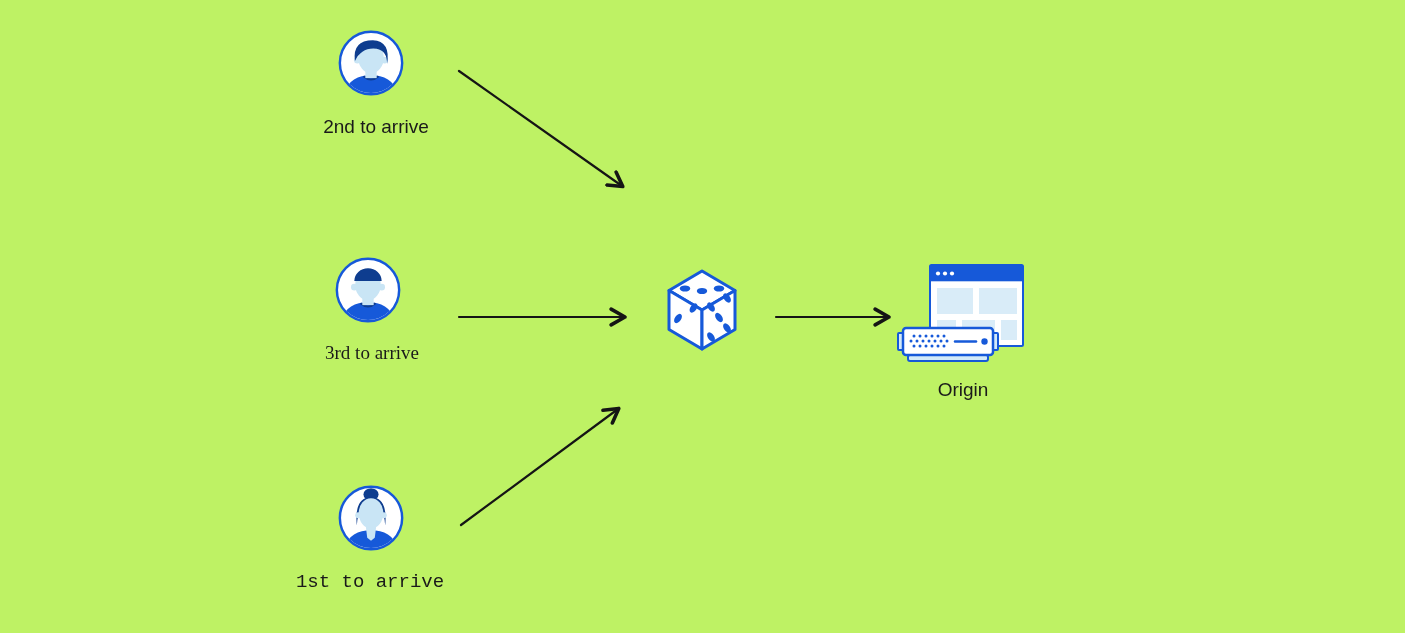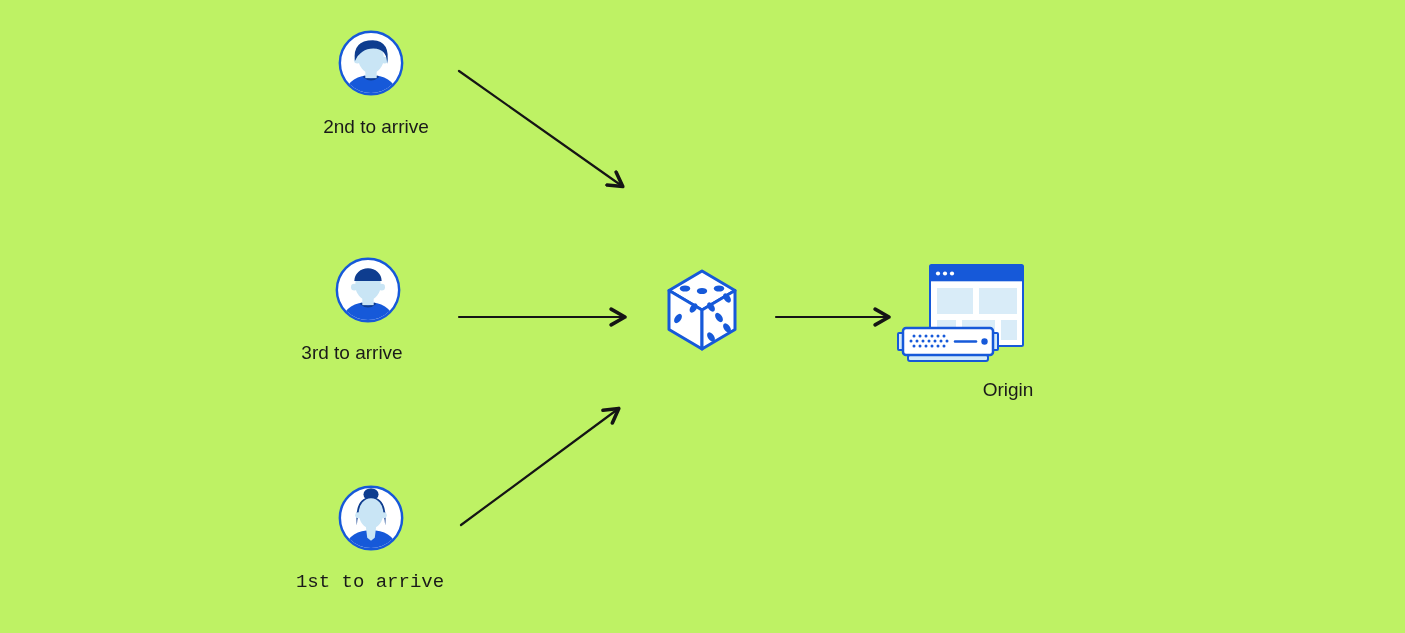--- a/index.html
+++ b/index.html
@@ -77,21 +77,21 @@
         <path class="f-accent" d="M7 72 C9 56 21 49 36 49 C51 49 63 56 65 72 Z"></path>
         <path class="no-fill" d="M28 50 Q36 57 44 50" stroke="var(--hair)" stroke-width="2"></path>
         <rect x="30" y="40" width="12" height="12" class="f-skin"></rect>
         <circle cx="21.5" cy="33" r="3.5" class="f-skin"></circle>
         <circle cx="50.5" cy="33" r="3.5" class="f-skin"></circle>
         <ellipse cx="36" cy="30.5" rx="13.5" ry="16.5" class="f-skin"></ellipse>
         <path class="f-hair" d="M21.5 26.5 A 14.5 13.5 0 0 1 50.5 26.5 Z"></path>
       </g>
     </svg>
   </div>
-  <div class="node-label" style="left:352px;top:342px;">3rd to arrive</div>
+  <div class="node-label" style="left:372px;top:342px;font-family:Liberation Serif, serif;">3rd to arrive</div>
 
   <div class="abs" style="left:337px;top:484px;">
     <svg width="68" height="68" viewBox="0 0 72 72">
       <defs>
           <clipPath id="clip-c">
             <circle cx="36" cy="36" r="31.8"></circle>
           </clipPath>
         </defs>
       <circle cx="36" cy="36" r="33" class="f-white s-accent" stroke-width="2.6"></circle>
       <g clip-path="url(#clip-c)">
@@ -167,15 +167,15 @@
           <circle cx="23" cy="83" r="1.5"></circle>
           <circle cx="29" cy="83" r="1.5"></circle>
           <circle cx="35" cy="83" r="1.5"></circle>
           <circle cx="41" cy="83" r="1.5"></circle>
           <circle cx="47" cy="83" r="1.5"></circle>
       </g>
       <line x1="58" y1="78.5" x2="79" y2="78.5" class="s-accent" stroke-width="2.5" stroke-linecap="round"></line>
       <circle cx="87.5" cy="78.5" r="3.2" class="f-accent"></circle>
     </svg>
   </div>
-  <div class="node-label" style="left:1008px;top:379px;">Origin</div>
+  <div class="node-label" style="left:963px;top:379px;">Origin</div>
 
 </div>
 
 </body></html>

